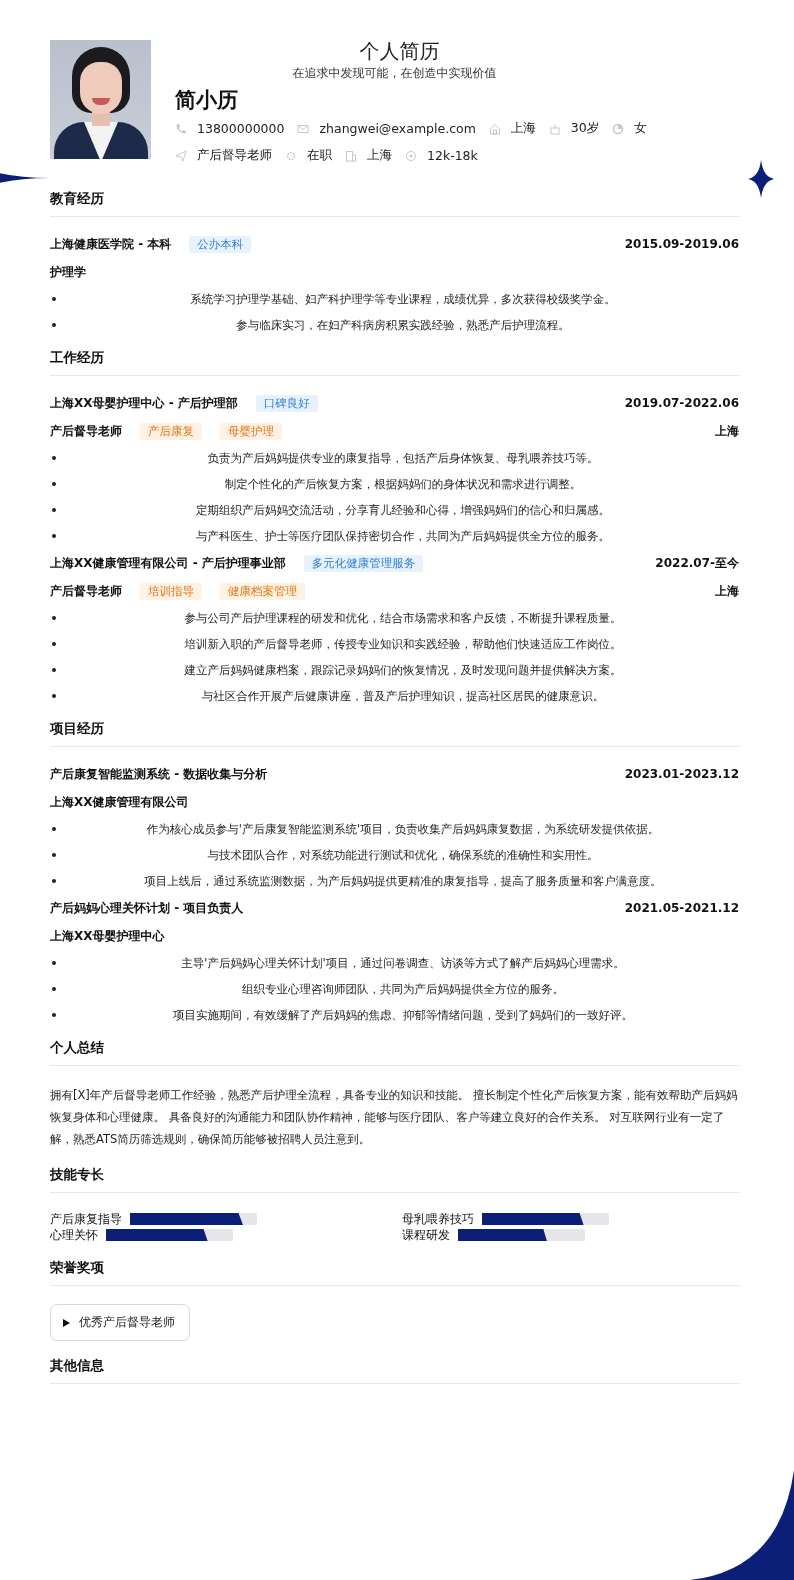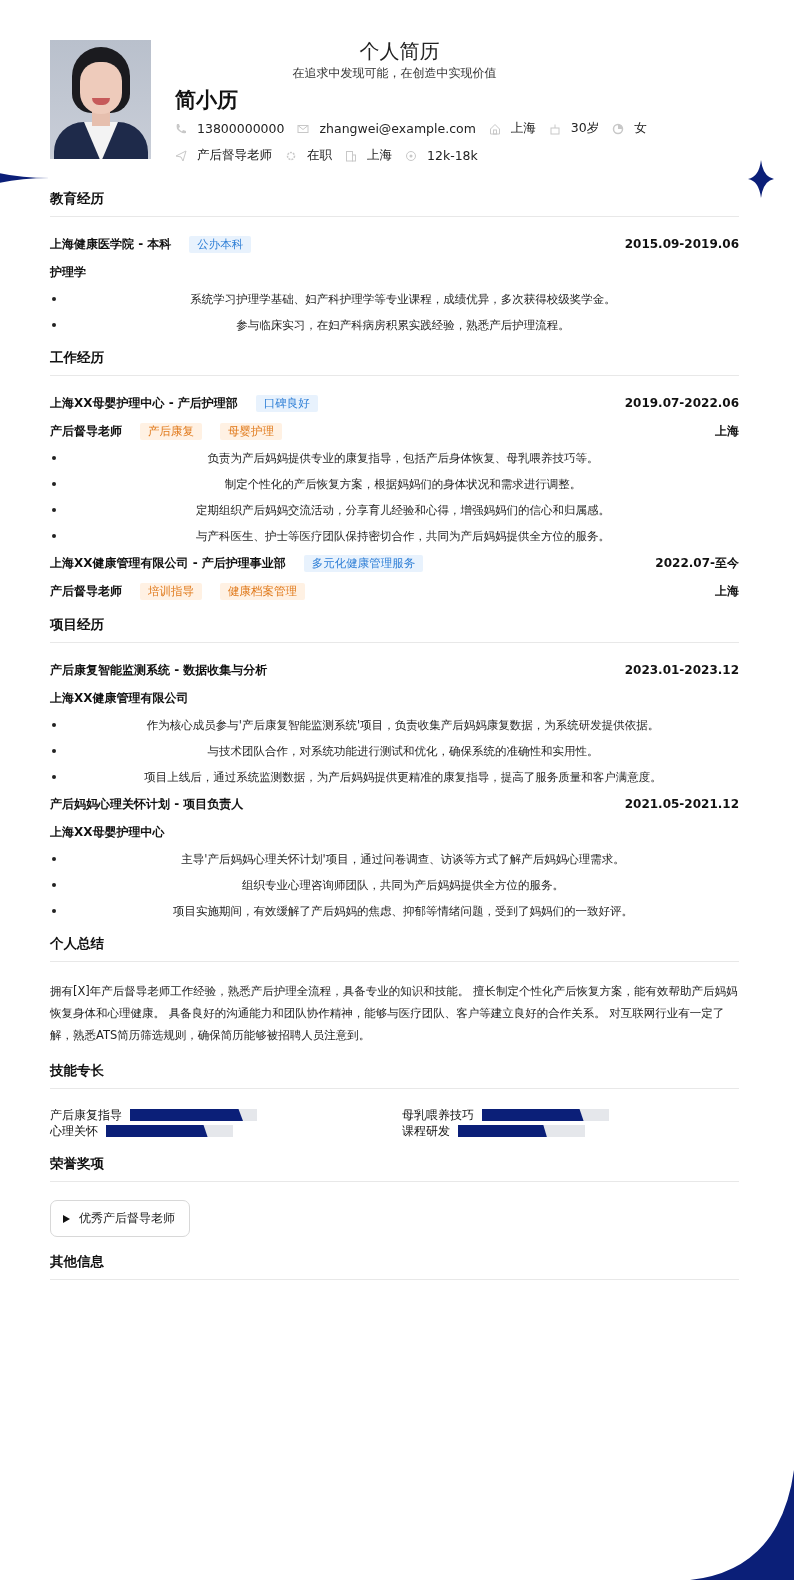--- a/index.html
+++ b/index.html
@@ -233,20 +233,26 @@
         <span class="date">2022.07-至今</span>
       </div>
       <div class="row">
         <div class="left">
           <span class="strong">产后督导老师</span>
           <span class="tag orange">培训指导</span>
           <span class="tag orange">健康档案管理</span>
         </div>
         <span class="date">上海</span>
       </div>
+      <ul class="bullets">
+        <li>参与公司产后护理课程的研发和优化，结合市场需求和客户反馈，不断提升课程质量。</li>
+        <li>培训新入职的产后督导老师，传授专业知识和实践经验，帮助他们快速适应工作岗位。</li>
+        <li>建立产后妈妈健康档案，跟踪记录妈妈们的恢复情况，及时发现问题并提供解决方案。</li>
+        <li>与社区合作开展产后健康讲座，普及产后护理知识，提高社区居民的健康意识。</li>
+      </ul>
     </div>
   </div>
 
   <div class="section">
     <div class="section-title">项目经历</div>
     <div class="entry">
       <div class="row">
         <span class="strong">产后康复智能监测系统 - 数据收集与分析</span>
         <span class="date">2023.01-2023.12</span>
       </div>

